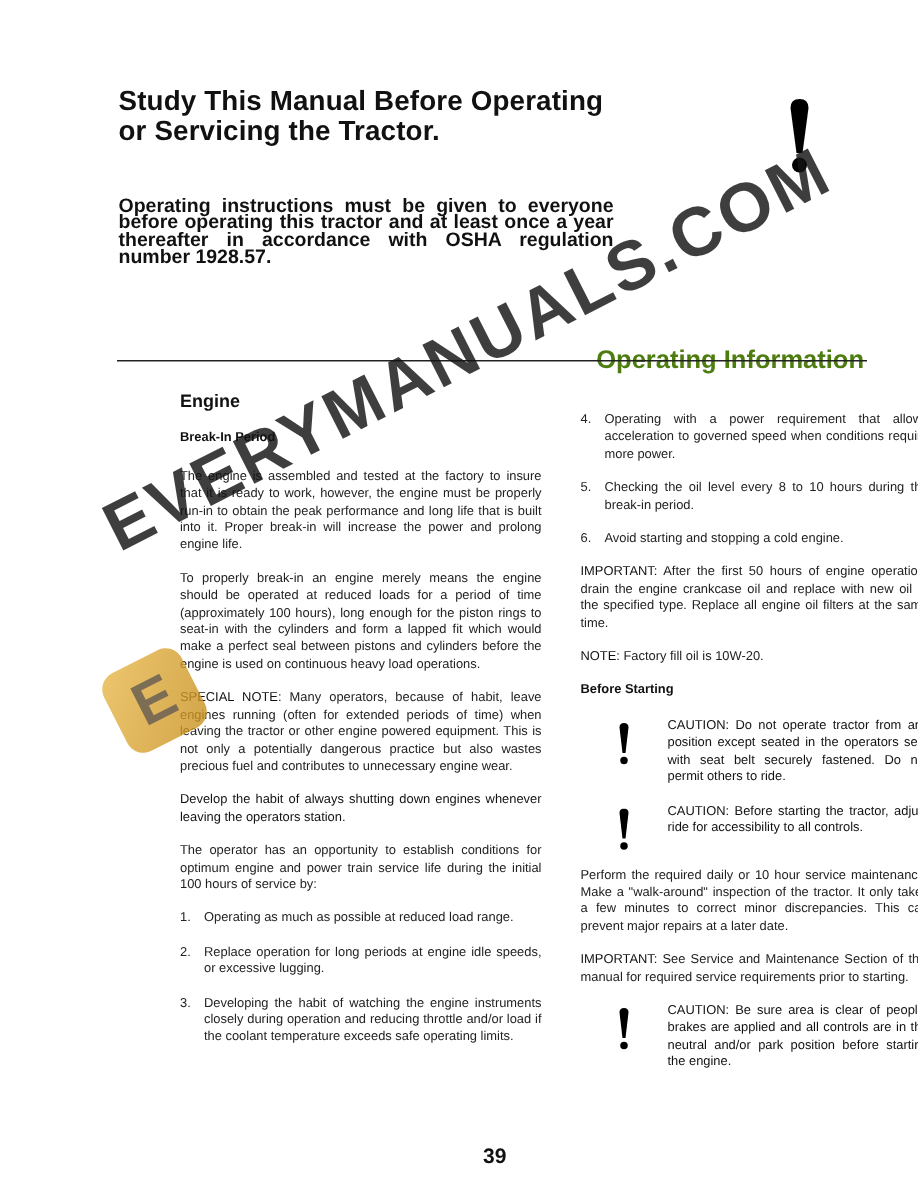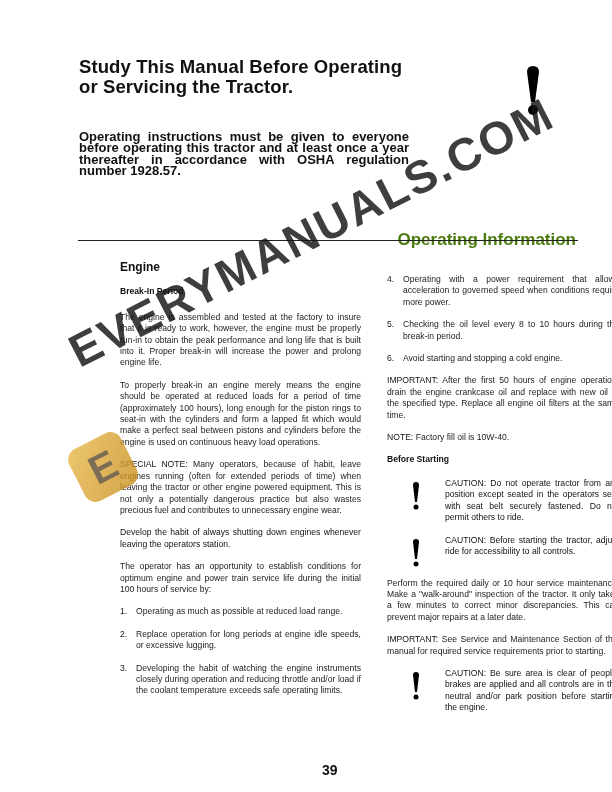--- a/index.html
+++ b/index.html
@@ -87,21 +87,21 @@
     <span class="txt">Checking the oil level every 8 to 10 hours during the break-in period.</span>
   </div>
   <div class="gap"></div>
   <div class="item">
     <span class="num">6.</span>
     <span class="txt">Avoid starting and stopping a cold engine.</span>
   </div>
   <div class="gap"></div>
   <p><span class="bold">IMPORTANT:</span><span class="it"> After the first 50 hours of engine operation, drain the engine crankcase oil and replace with new oil of the specified type. Replace all engine oil filters at the same time.</span></p>
   <div class="gap"></div>
-  <p><span class="bold">NOTE:</span><span class="it"> Factory fill oil is 10W-40.</span></p>
+  <p><span class="bold">NOTE:</span><span class="it"> Factory fill oil is 10W-20.</span></p>
   <div class="gap"></div>
   <h3 style="margin-bottom:12px">Before Starting</h3>
   <div class="caution">
     <div class="ic">
         <svg width="8" height="28" viewBox="0 0 8 28">
           <path d="M1 3 Q1 0 4 0 Q7 0 7 3 L5 20 L3 20 Z" fill="#000"></path>
           <circle cx="4" cy="25" r="2.5" fill="#000"></circle>
         </svg>
       </div>
     <div class="ctext">CAUTION: Do not operate tractor from any position except seated in the operators seat with seat belt securely fastened. Do not permit others to ride.</div>

